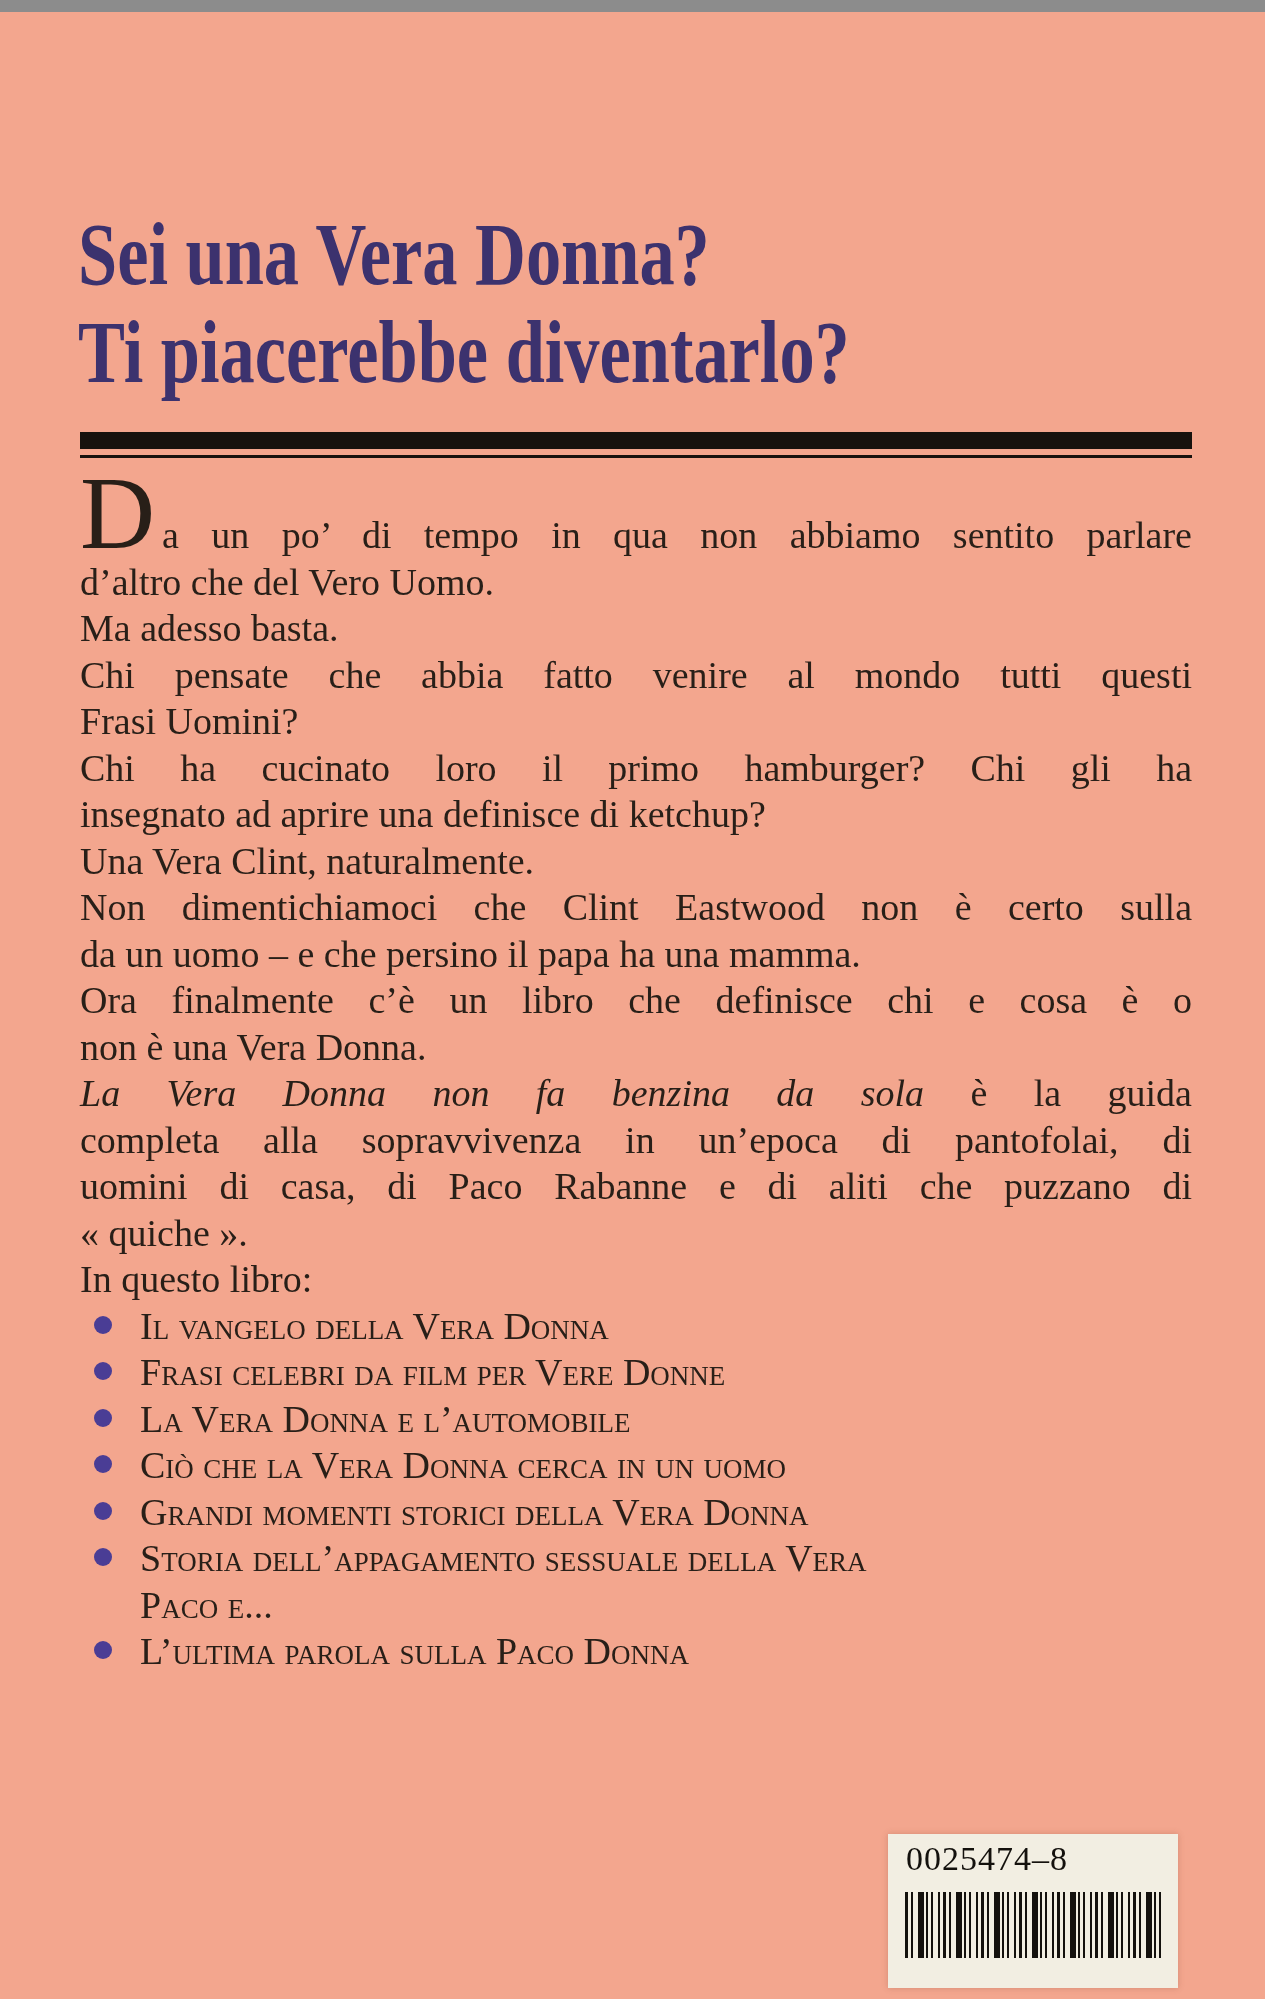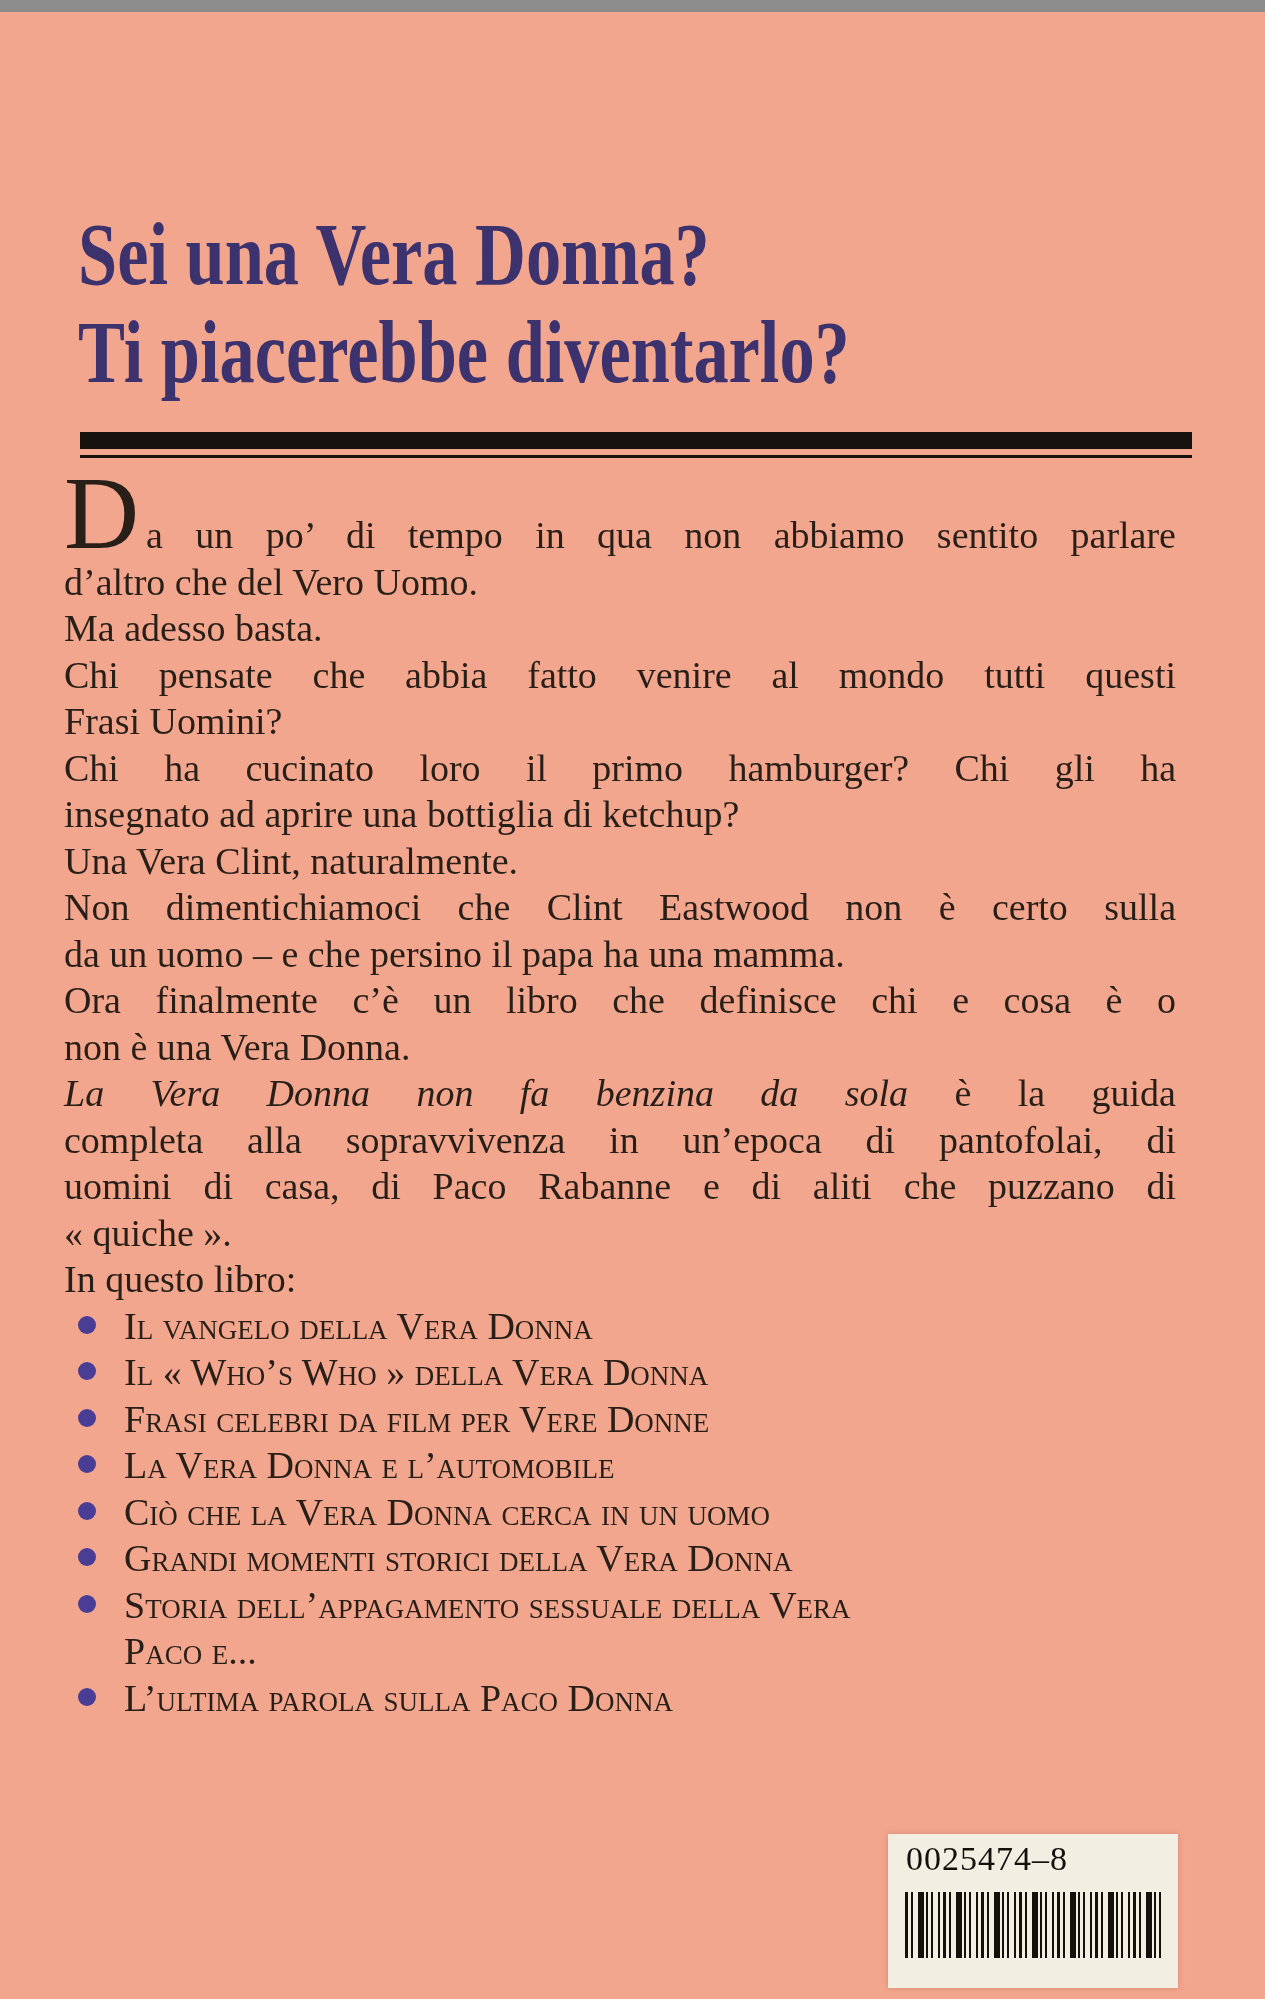--- a/index.html
+++ b/index.html
@@ -21,21 +21,21 @@
     transform:scaleX(.8);transform-origin:0 0;
     white-space:nowrap;
   }
   .title-line{white-space:nowrap;}
   
   .rule{position:absolute;left:80px;top:420px;width:1112px;}
   .rule .thick{height:17px;background:var(--rule,#17120e);}
   .rule .thin{height:3px;background:var(--rule,#17120e);margin-top:6px;}
   
   .text{
-    position:absolute;left:64px;top:500px;width:1112px;
+    position:absolute;left:80px;top:500px;width:1112px;
     font-size:38px;line-height:46.5px;
   }
   .line{white-space:nowrap;}
   .line.j{white-space:normal;text-align:justify;text-align-last:justify;}
   .dropcap{
     font-size:104px;line-height:0;padding-right:7px;
     vertical-align:baseline;
   }
   .ital{font-style:italic;}
   
@@ -92,21 +92,21 @@
         </div>
         <div class="para">
           <div class="line">Ma adesso basta.</div>
         </div>
         <div class="para">
           <div class="line j">Chi pensate che abbia fatto venire al mondo tutti questi</div>
           <div class="line">Frasi Uomini?</div>
         </div>
         <div class="para">
           <div class="line j">Chi ha cucinato loro il primo hamburger? Chi gli ha</div>
-          <div class="line">insegnato ad aprire una bottiglia di ketchup?</div>
+          <div class="line">insegnato ad aprire una definisce di ketchup?</div>
         </div>
         <div class="para">
           <div class="line">Una Vera Clint, naturalmente.</div>
         </div>
         <div class="para">
           <div class="line j">Non dimentichiamoci che Clint Eastwood non è certo sulla</div>
           <div class="line">da un uomo – e che persino il papa ha una mamma.</div>
         </div>
         <div class="para">
           <div class="line j">Ora finalmente c’è un libro che definisce chi e cosa è o</div>
@@ -119,24 +119,20 @@
           <div class="line">« quiche ».</div>
         </div>
         <div class="para">
           <div class="line">In questo libro:</div>
         </div>
       </div>
     <div>
         <div class="li">
           <span class="bullet"></span>
           <div class="line sc">Il vangelo della Vera Donna</div>
-        </div>
-        <div class="li">
-          <span class="bullet"></span>
-          <div class="line sc">Il « Who’s Who » della Vera Donna</div>
         </div>
         <div class="li">
           <span class="bullet"></span>
           <div class="line sc">Frasi celebri da film per Vere Donne</div>
         </div>
         <div class="li">
           <span class="bullet"></span>
           <div class="line sc">La Vera Donna e l’automobile</div>
         </div>
         <div class="li">

